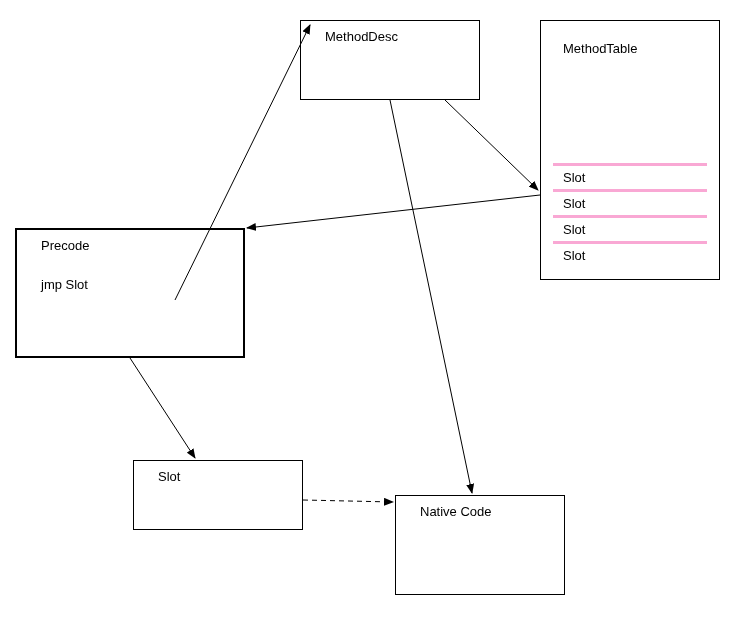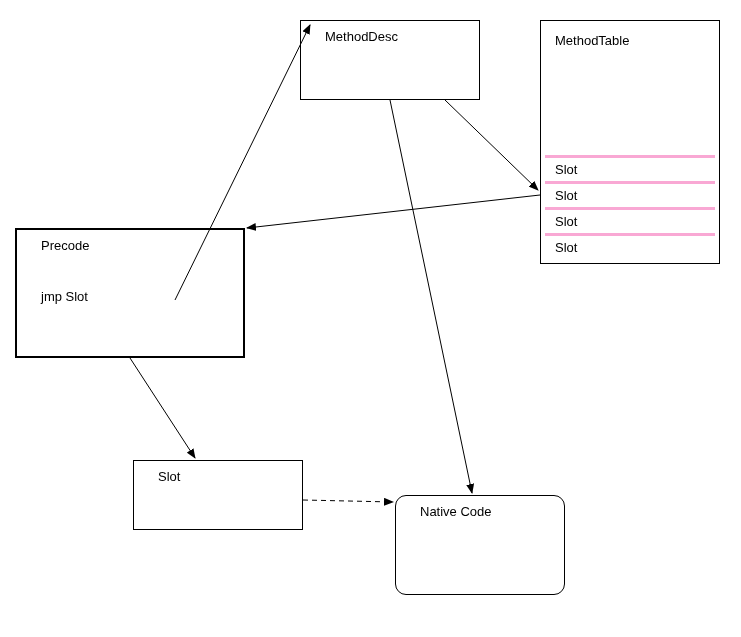--- a/index.html
+++ b/index.html
@@ -33,50 +33,50 @@
       pointer-events: none;
     }
   </style>
 </head>
 <body>
 
 <div class="box" style="left:300px; top:20px; width:180px; height:80px;">
   <span>MethodDesc</span>
 </div>
 
-<div class="box" style="left:540px; top:20px; width:180px; padding:4px;">
+<div class="box" style="left:540px; top:20px; width:180px; padding:12px;">
   <div style="padding:8px 10px; height:130px;">
     <span>MethodTable</span>
   </div>
   <div class="slot-row">
     <span>Slot</span>
   </div>
   <div class="slot-row">
     <span>Slot</span>
   </div>
   <div class="slot-row">
     <span>Slot</span>
   </div>
   <div class="slot-row">
     <span>Slot</span>
   </div>
 </div>
 
 <div class="box precode-box" style="left:15px; top:228px; width:230px; height:130px;">
-  <div style="margin-bottom:36px;">
+  <div style="margin-bottom:24px;">
     <span>Precode</span>
   </div>
   <div>jmp Slot</div>
 </div>
 
 <div class="box" style="left:133px; top:460px; width:170px; height:70px;">
   <span>Slot</span>
 </div>
 
-<div class="box" style="left:395px; top:495px; width:170px; height:100px;border-radius:11px;">
+<div class="box" style="left:395px; top:495px; width:170px; height:100px;">
   <span>Native Code</span>
 </div>
 
 <svg class="arrows">
   <defs>
     <marker id="arrowhead" markerWidth="10" markerHeight="8" refX="9" refY="4" orient="auto">
       <polygon points="0 0, 10 4, 0 8" fill="#000"></polygon>
     </marker>
   </defs>
 

